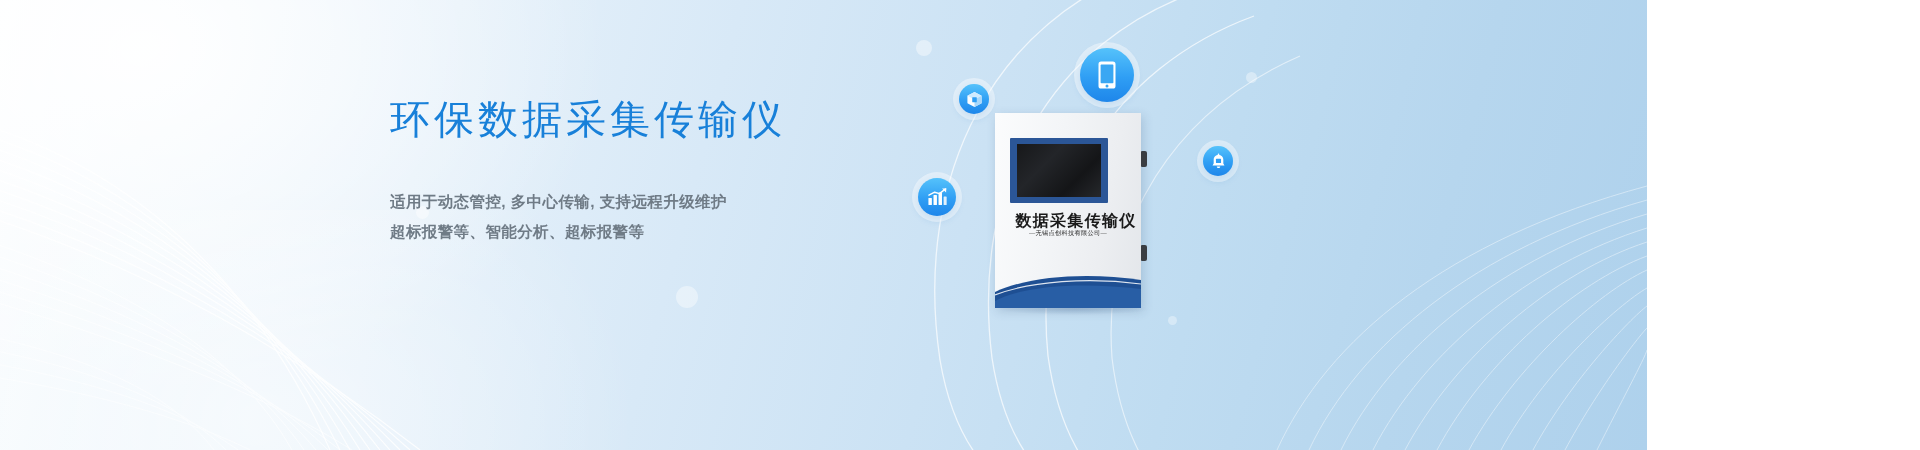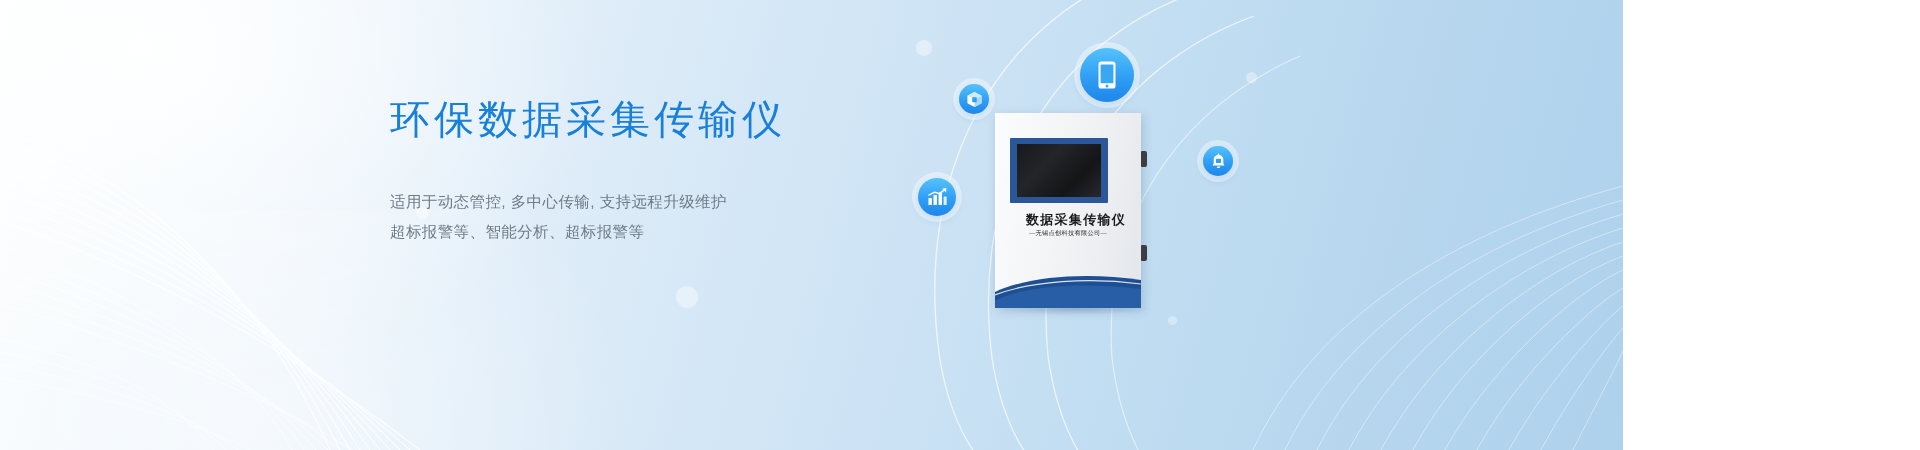--- a/index.html
+++ b/index.html
@@ -17,20 +17,21 @@
     overflow: hidden;
     background: linear-gradient(105deg,
         #fdfeff 0%,
         #f3f9fd 10%,
         #e6f1fa 26%,
         #d8e9f7 42%,
         #cbe2f4 58%,
         #bfdcf1 72%,
         #b6d6ee 85%,
         #aed1ec 100%);
+    padding-left: 24px;
   }
 
   
   .glow-tl {
     position: absolute;
     left: -160px; top: -230px;
     width: 760px; height: 620px;
     background: radial-gradient(ellipse at 40% 45%, rgba(255,255,255,0.95) 0%, rgba(255,255,255,0.35) 45%, rgba(255,255,255,0) 72%);
     pointer-events: none;
   }
@@ -87,20 +88,21 @@
     font-weight: 400;
     margin: 0 0 44px 0;
     white-space: nowrap;
   }
   .sub-line {
     font-size: 15.5px;
     line-height: 30px;
     letter-spacing: 0.4px;
     color: #6f7b86;
     white-space: nowrap;
+    font-weight: bold;
   }
 
   
   .device-wrap {
     position: absolute;
     left: 995px;
     top: 113px;
     width: 146px;
     height: 195px;
   }
@@ -124,21 +126,21 @@
     right: 7px; bottom: 6px;
     background: linear-gradient(135deg, #17181a 0%, #232529 35%, #141517 70%, #26282c 100%);
   }
   .device-title {
     position: absolute;
     left: 16px; right: 0;
     top: 98px;
     text-align: center;
     font-family: "Liberation Serif", "DejaVu Serif", serif;
     font-weight: 700;
-    font-size: 13px;
+    font-size: 16px;
     letter-spacing: 1.3px;
     color: #1a1a1a;
   }
   .device-sub {
     position: absolute;
     left: 0; right: 0;
     top: 116px;
     text-align: center;
     font-family: "Liberation Serif", "DejaVu Serif", serif;
     font-size: 6.2px;

